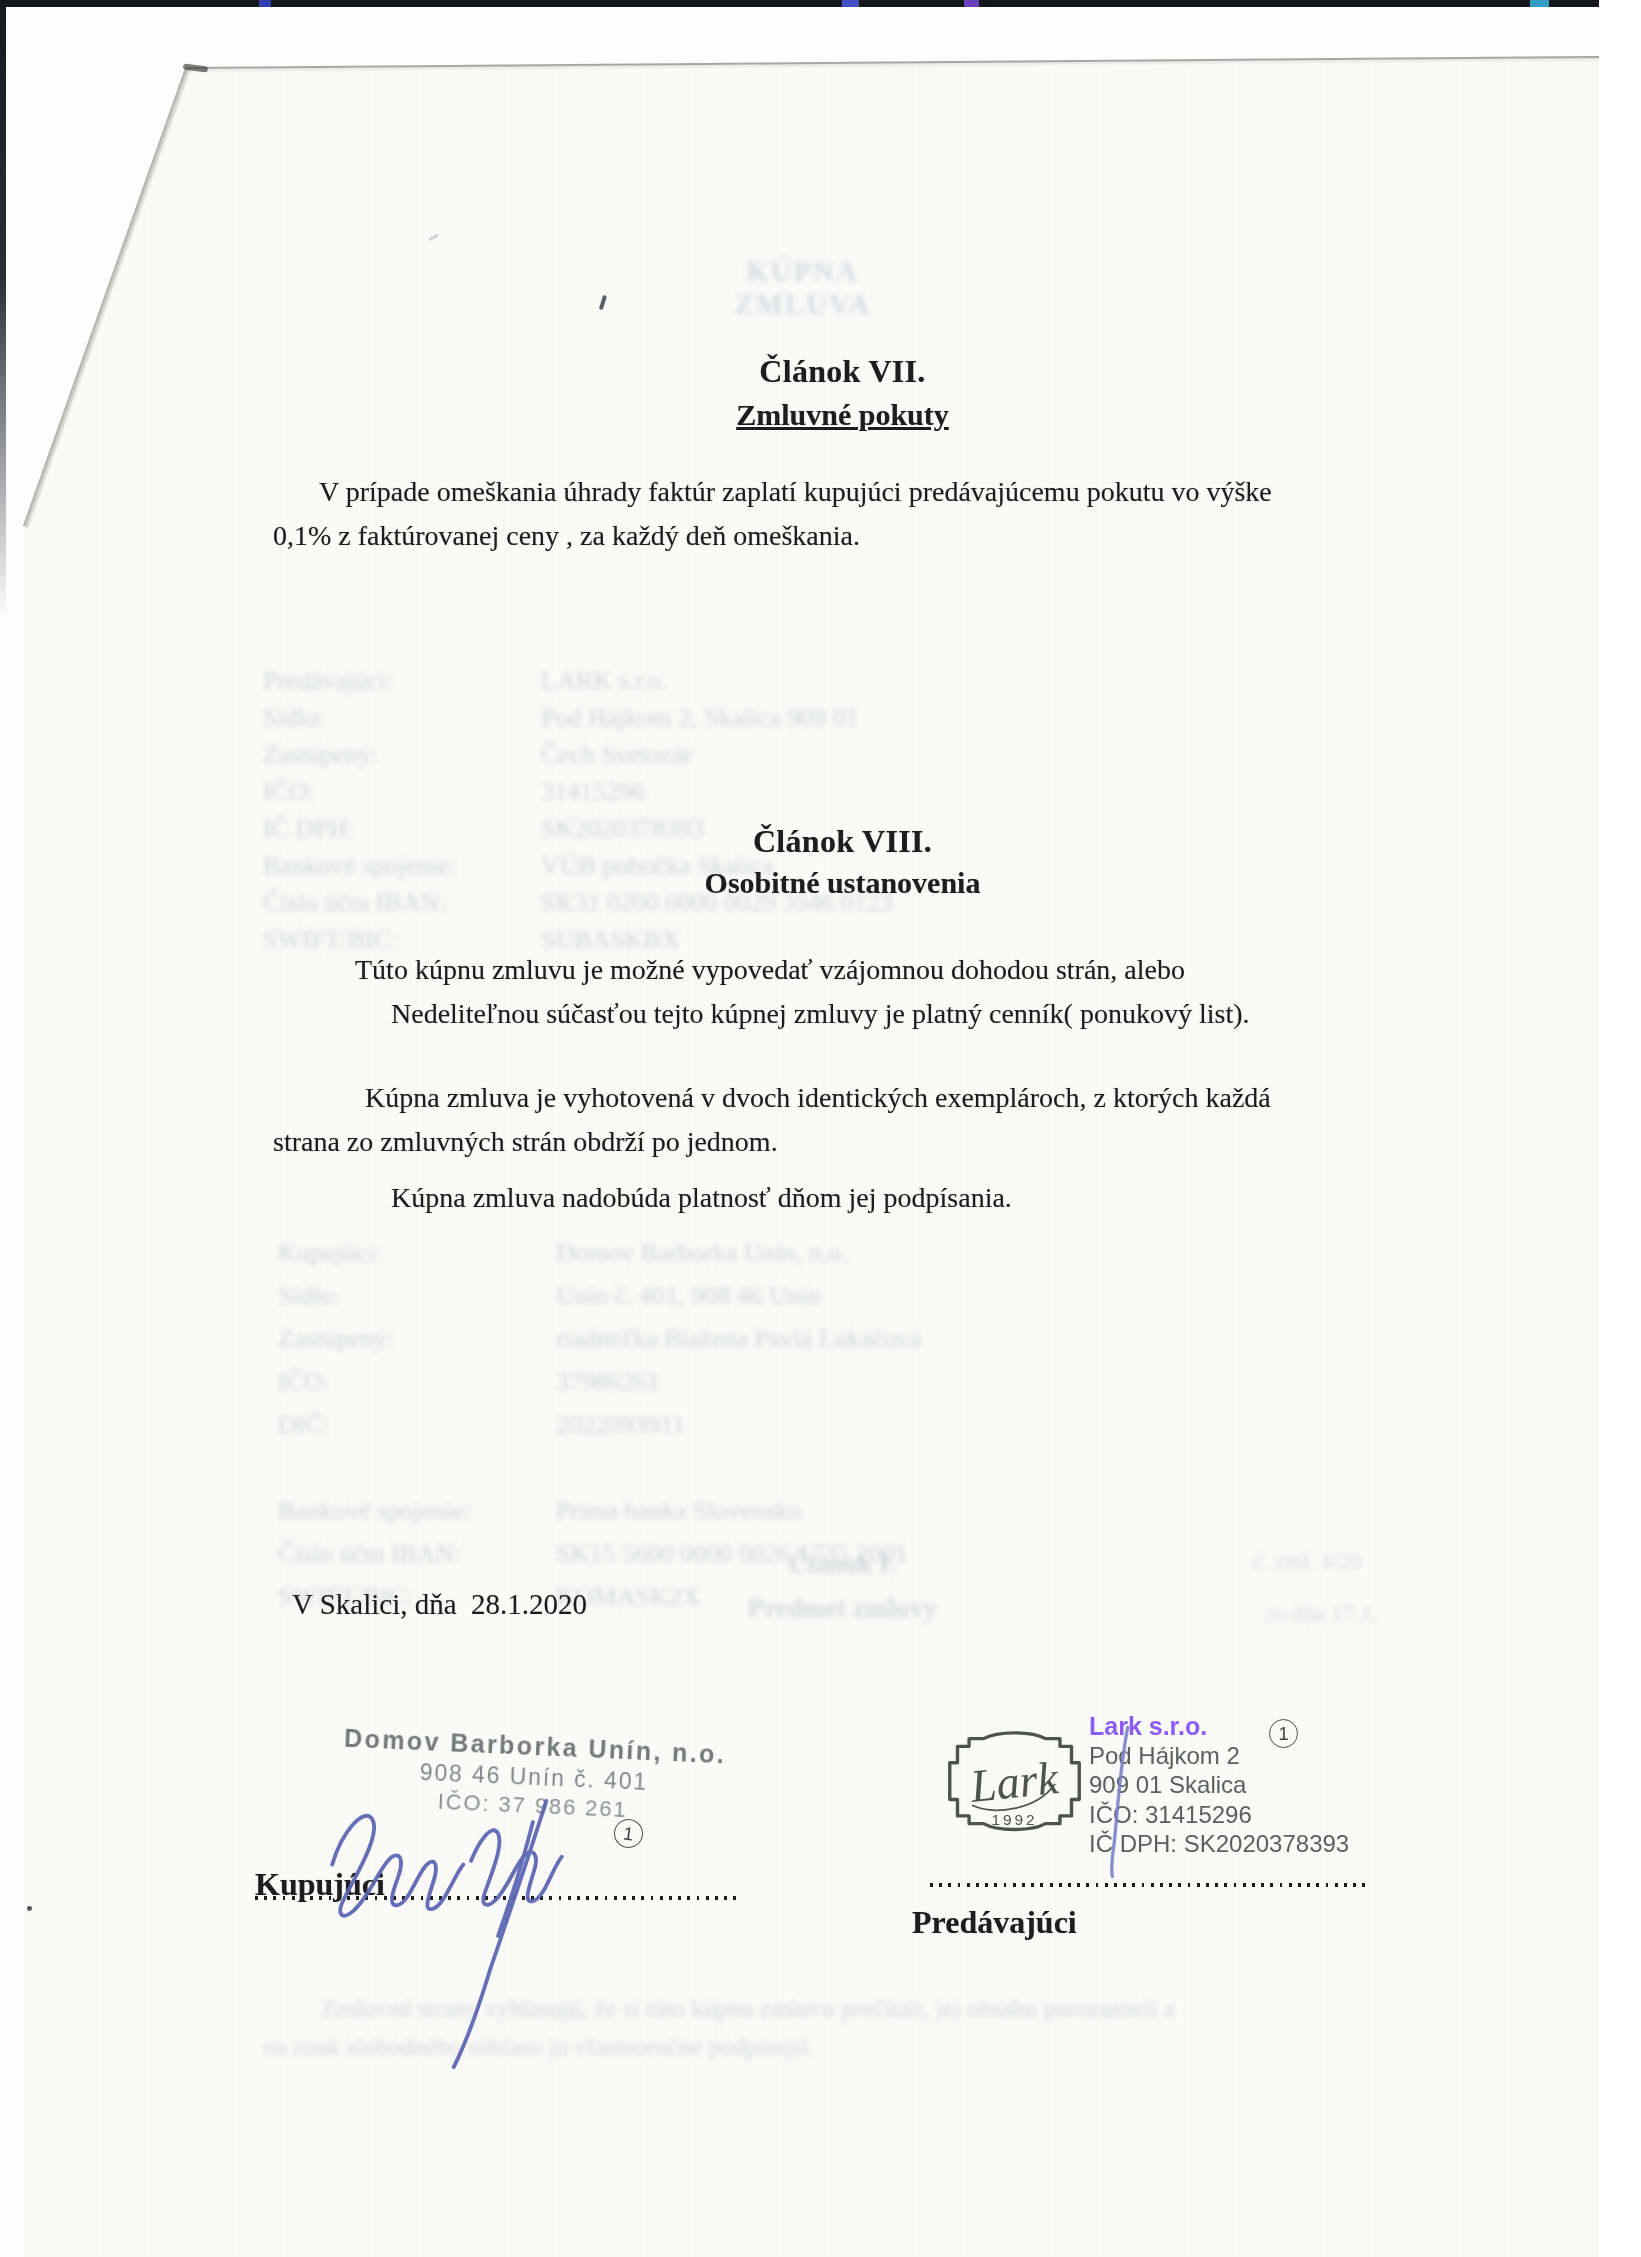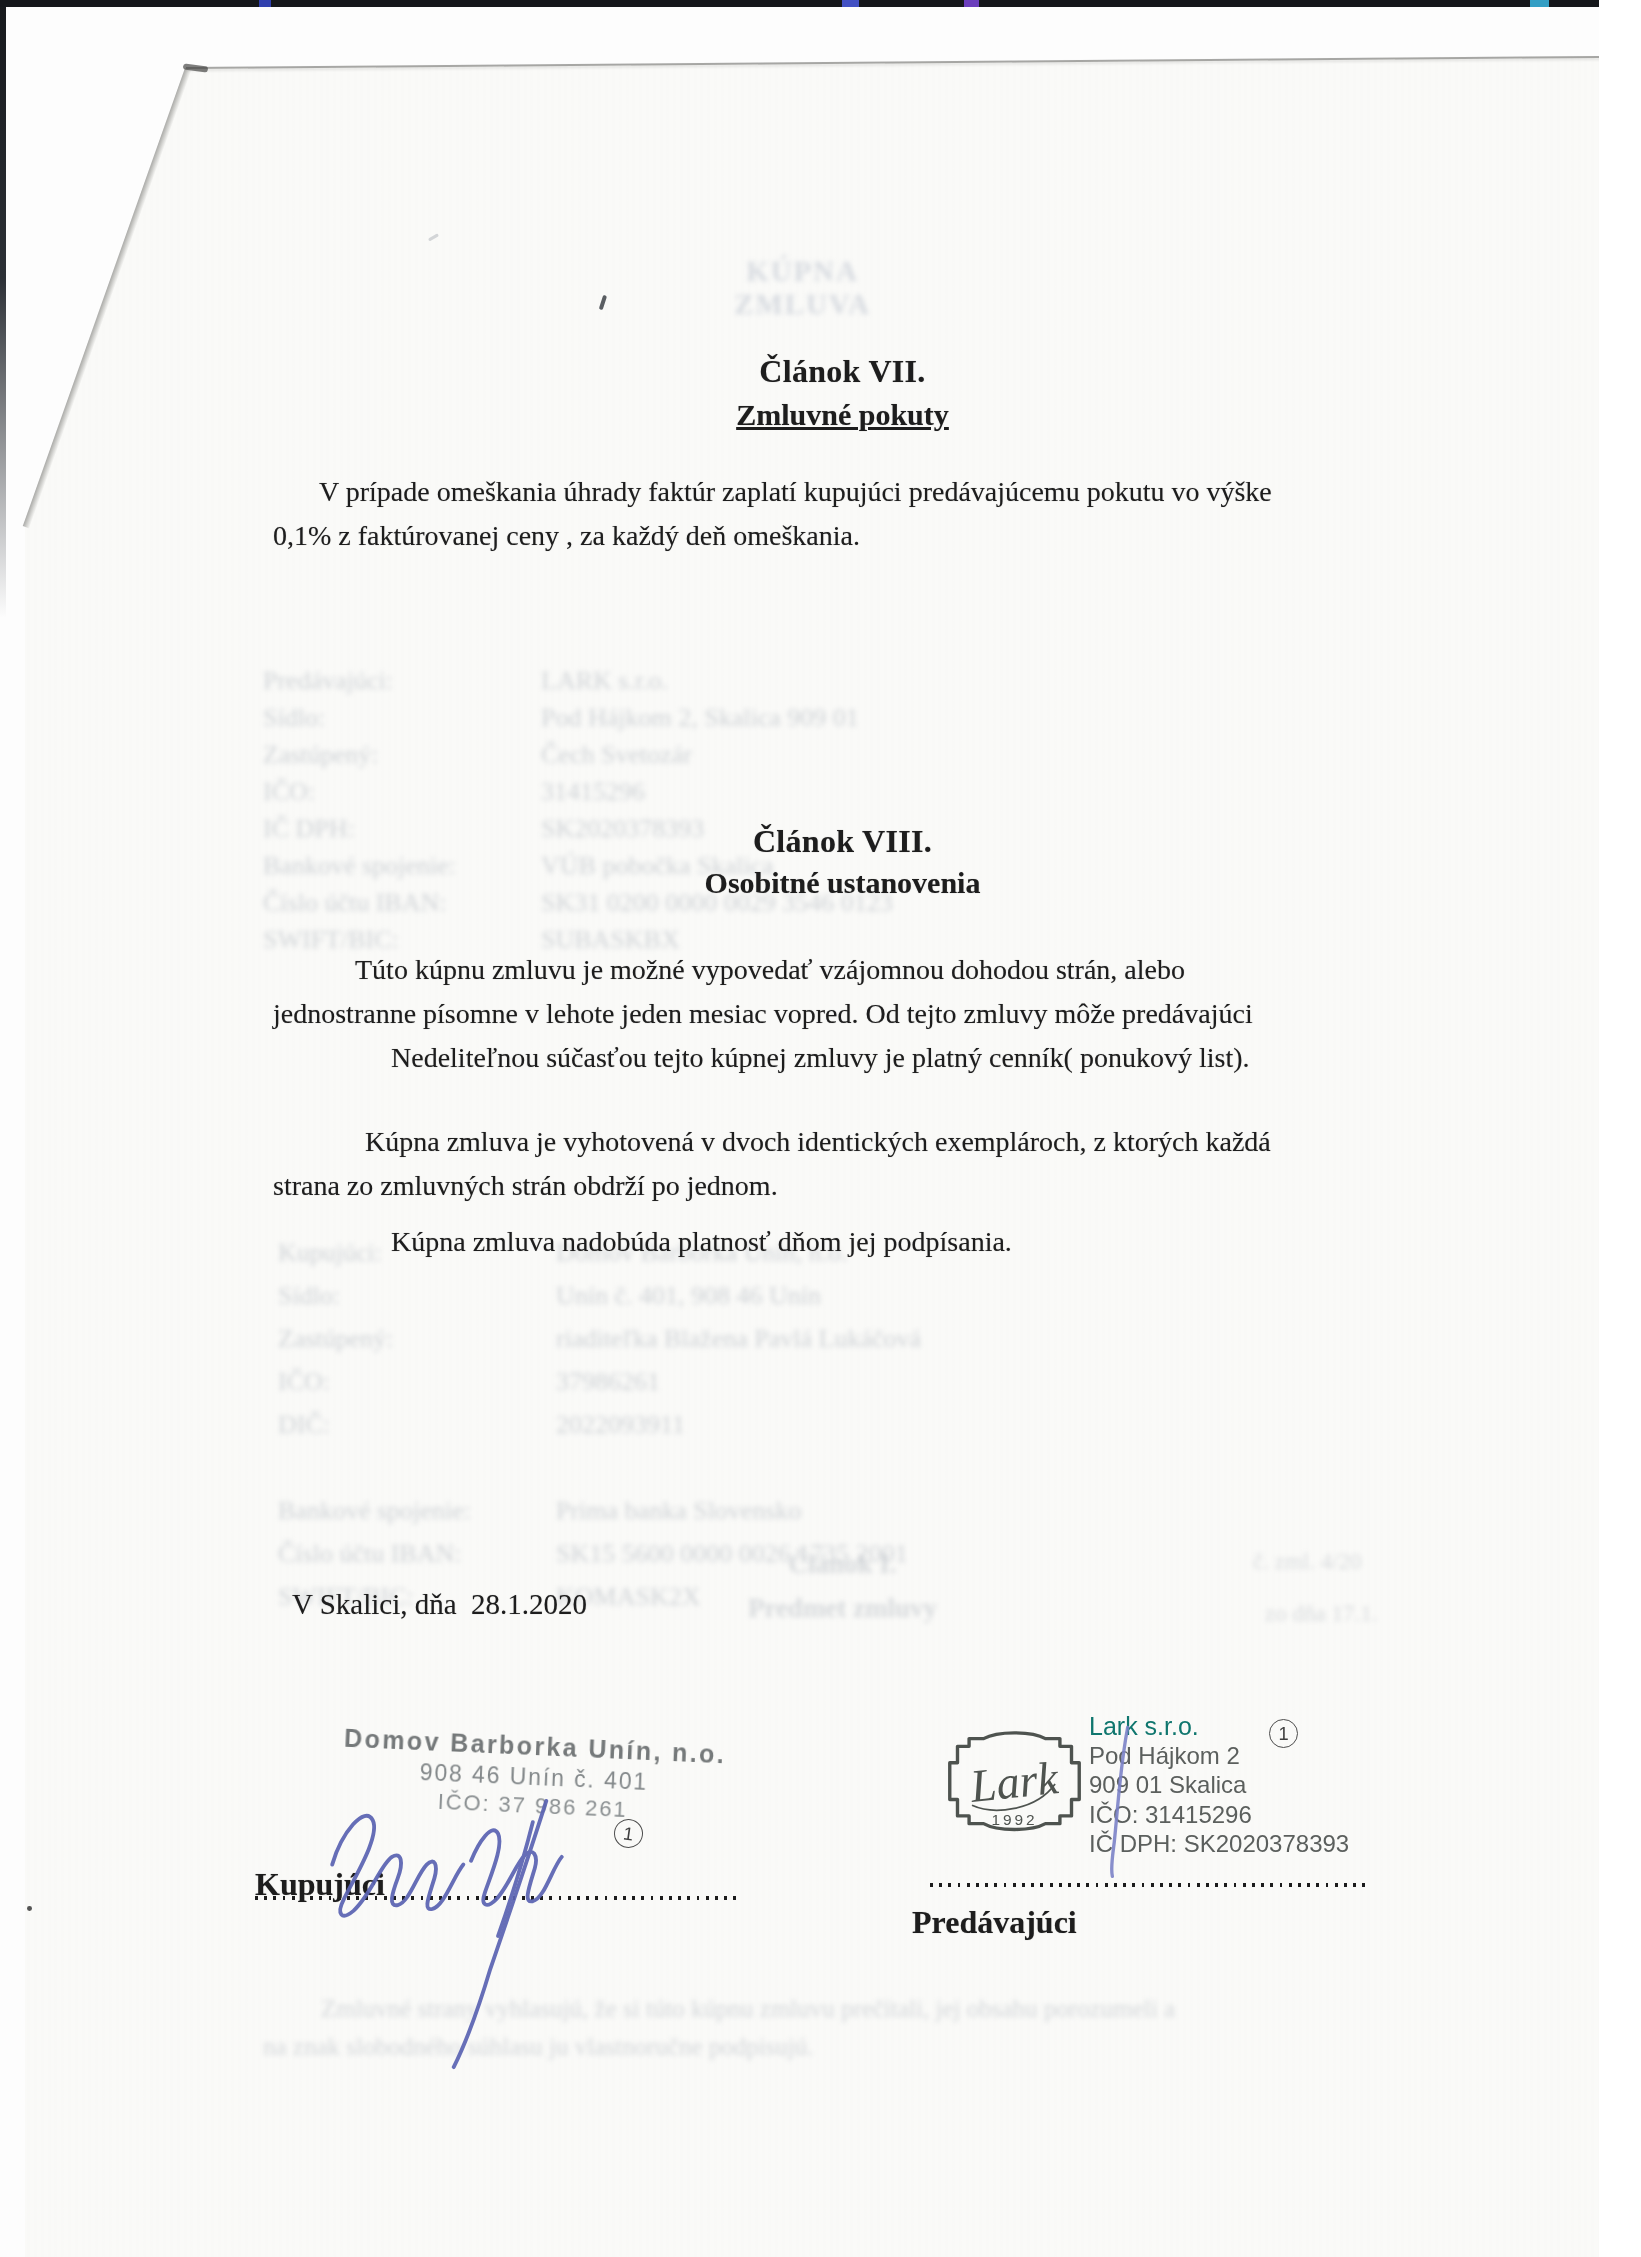--- a/index.html
+++ b/index.html
@@ -63,21 +63,21 @@
   .lstamp .l1{font-size:25px;letter-spacing:2.4px;color:#75797a;font-weight:bold;}
   .lstamp .l2{font-size:23px;letter-spacing:1.9px;color:#83888a;margin-top:2.9px;}
   .lstamp .l3{font-size:22px;letter-spacing:1.9px;color:#8b9092;margin-top:1.9px;}
   .copy-circle{position:absolute;width:27px;height:27px;border:1.9px solid #4c4c4c;border-radius:50%;
           display:flex;align-items:center;justify-content:center;font-size:18.3px;color:#3f3f3f;z-index:2;
           font-family:"Liberation Sans",sans-serif;}
   .lcircle{left:614px;top:1819px;transform:rotate(8deg);}
   .rcircle{left:1269px;top:1719px;}
   .rstamp{position:absolute;left:1089px;top:1711px;z-index:2;font-family:"Liberation Sans",sans-serif;
           color:#5b5f5d;filter:blur(0.3px);}
-  .rstamp .r1{font-size:25px;color:#0f766e;font-weight:normal;line-height:30px;}
+  .rstamp .r1{font-size:25px;color:#8b5cf6;font-weight:bold;line-height:30px;}
   .rstamp div{font-size:24px;line-height:29.4px;white-space:nowrap;}
   .sig{position:absolute;z-index:3;}
   .badge{position:absolute;left:943px;top:1726px;z-index:2;}
 </style>
 </head>
 <body>
 
 <div class="scan">
 
   <div class="paper">
@@ -181,21 +181,20 @@
         <div class="line" style="text-indent: 46px;">V prípade omeškania úhrady faktúr zaplatí kupujúci predávajúcemu pokutu vo výške</div>
         <div class="line">0,1% z faktúrovanej ceny , za každý deň omeškania.</div>
       </div>
     </div>
 
   <div class="doc h-main" style="top:823px;">Článok VIII.</div>
   <div class="doc h-sub" style="top:866px;">Osobitné ustanovenia</div>
   <div class="doc paras" style="top:948px;">
       <div class="para">
         <div class="line" style="text-indent: 82px;">Túto kúpnu zmluvu je možné vypovedať vzájomnou dohodou strán, alebo</div>
-        <div class="line">jednostranne písomne v lehote jeden mesiac vopred. Od tejto zmluvy môže predávajúci</div>
       </div>
       <div class="para">
         <div class="line" style="text-indent: 118px;">Nedeliteľnou súčasťou tejto kúpnej zmluvy je platný cenník( ponukový list).</div>
       </div>
       <div class="para" style="margin-top: 40px;">
         <div class="line" style="text-indent: 92px;">Kúpna zmluva je vyhotovená v dvoch identických exemplároch, z ktorých každá</div>
         <div class="line">strana zo zmluvných strán obdrží po jednom.</div>
       </div>
       <div class="para" style="margin-top: 11.6px;">
         <div class="line" style="text-indent: 118px;">Kúpna zmluva nadobúda platnosť dňom jej podpísania.</div>

